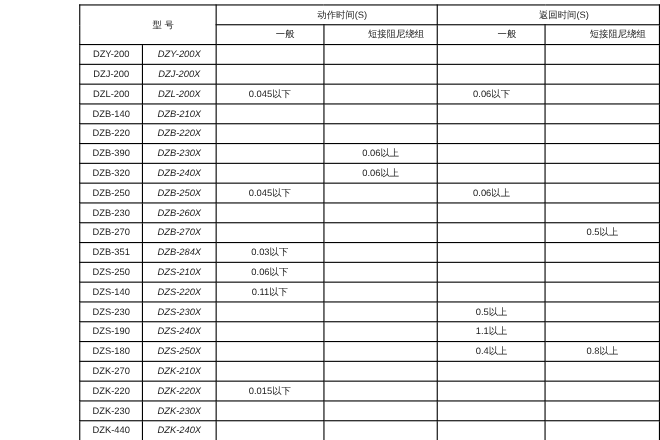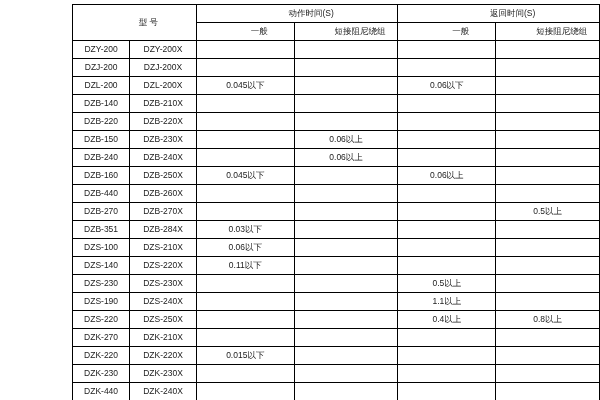--- a/index.html
+++ b/index.html
@@ -35,21 +35,21 @@
     padding: 0;
     height: 17px;
     line-height: 1.1;
     font-family: "Liberation Sans", sans-serif;
   }
   table.spec th {
     font-size: 8.5px;
     padding-left: 28px;
   }
   .col-model-a { width: 58px; margin-top: 28px; }
-  .col-model-b { width: 68px; }
+  .col-model-b { width: 68px; font-style: italic; }
   .col-sub { width: 72px; }
   .col-sub-wide { width: 78px; }
   .hdr-top { height: 18px; }
   .hdr-sub { height: 18px; }
   .blank { }
 </style>
 </head>
 <body>
 
 <div id="sheet">
@@ -102,45 +102,45 @@
         </tr>
         <tr>
           <td class="col-model-a">DZB-220</td>
           <td class="col-model-b">DZB-220X</td>
           <td class="col-sub blank"></td>
           <td class="col-sub-wide blank"></td>
           <td class="col-sub blank"></td>
           <td class="col-sub-wide blank"></td>
         </tr>
         <tr>
-          <td class="col-model-a">DZB-150</td>
+          <td class="col-model-a">DZB-390</td>
           <td class="col-model-b">DZB-230X</td>
           <td class="col-sub blank"></td>
           <td class="col-sub-wide">0.06以上</td>
           <td class="col-sub blank"></td>
           <td class="col-sub-wide blank"></td>
         </tr>
         <tr>
-          <td class="col-model-a">DZB-240</td>
+          <td class="col-model-a">DZB-320</td>
           <td class="col-model-b">DZB-240X</td>
           <td class="col-sub blank"></td>
           <td class="col-sub-wide">0.06以上</td>
           <td class="col-sub blank"></td>
           <td class="col-sub-wide blank"></td>
         </tr>
         <tr>
-          <td class="col-model-a">DZB-160</td>
+          <td class="col-model-a">DZB-250</td>
           <td class="col-model-b">DZB-250X</td>
           <td class="col-sub">0.045以下</td>
           <td class="col-sub-wide blank"></td>
           <td class="col-sub">0.06以上</td>
           <td class="col-sub-wide blank"></td>
         </tr>
         <tr>
-          <td class="col-model-a">DZB-440</td>
+          <td class="col-model-a">DZB-230</td>
           <td class="col-model-b">DZB-260X</td>
           <td class="col-sub blank"></td>
           <td class="col-sub-wide blank"></td>
           <td class="col-sub blank"></td>
           <td class="col-sub-wide blank"></td>
         </tr>
         <tr>
           <td class="col-model-a">DZB-270</td>
           <td class="col-model-b">DZB-270X</td>
           <td class="col-sub blank"></td>
@@ -150,21 +150,21 @@
         </tr>
         <tr>
           <td class="col-model-a">DZB-351</td>
           <td class="col-model-b">DZB-284X</td>
           <td class="col-sub">0.03以下</td>
           <td class="col-sub-wide blank"></td>
           <td class="col-sub blank"></td>
           <td class="col-sub-wide blank"></td>
         </tr>
         <tr>
-          <td class="col-model-a">DZS-100</td>
+          <td class="col-model-a">DZS-250</td>
           <td class="col-model-b">DZS-210X</td>
           <td class="col-sub">0.06以下</td>
           <td class="col-sub-wide blank"></td>
           <td class="col-sub blank"></td>
           <td class="col-sub-wide blank"></td>
         </tr>
         <tr>
           <td class="col-model-a">DZS-140</td>
           <td class="col-model-b">DZS-220X</td>
           <td class="col-sub">0.11以下</td>
@@ -182,21 +182,21 @@
         </tr>
         <tr>
           <td class="col-model-a">DZS-190</td>
           <td class="col-model-b">DZS-240X</td>
           <td class="col-sub blank"></td>
           <td class="col-sub-wide blank"></td>
           <td class="col-sub">1.1以上</td>
           <td class="col-sub-wide blank"></td>
         </tr>
         <tr>
-          <td class="col-model-a">DZS-220</td>
+          <td class="col-model-a">DZS-180</td>
           <td class="col-model-b">DZS-250X</td>
           <td class="col-sub blank"></td>
           <td class="col-sub-wide blank"></td>
           <td class="col-sub">0.4以上</td>
           <td class="col-sub-wide">0.8以上</td>
         </tr>
         <tr>
           <td class="col-model-a">DZK-270</td>
           <td class="col-model-b">DZK-210X</td>
           <td class="col-sub blank"></td>

